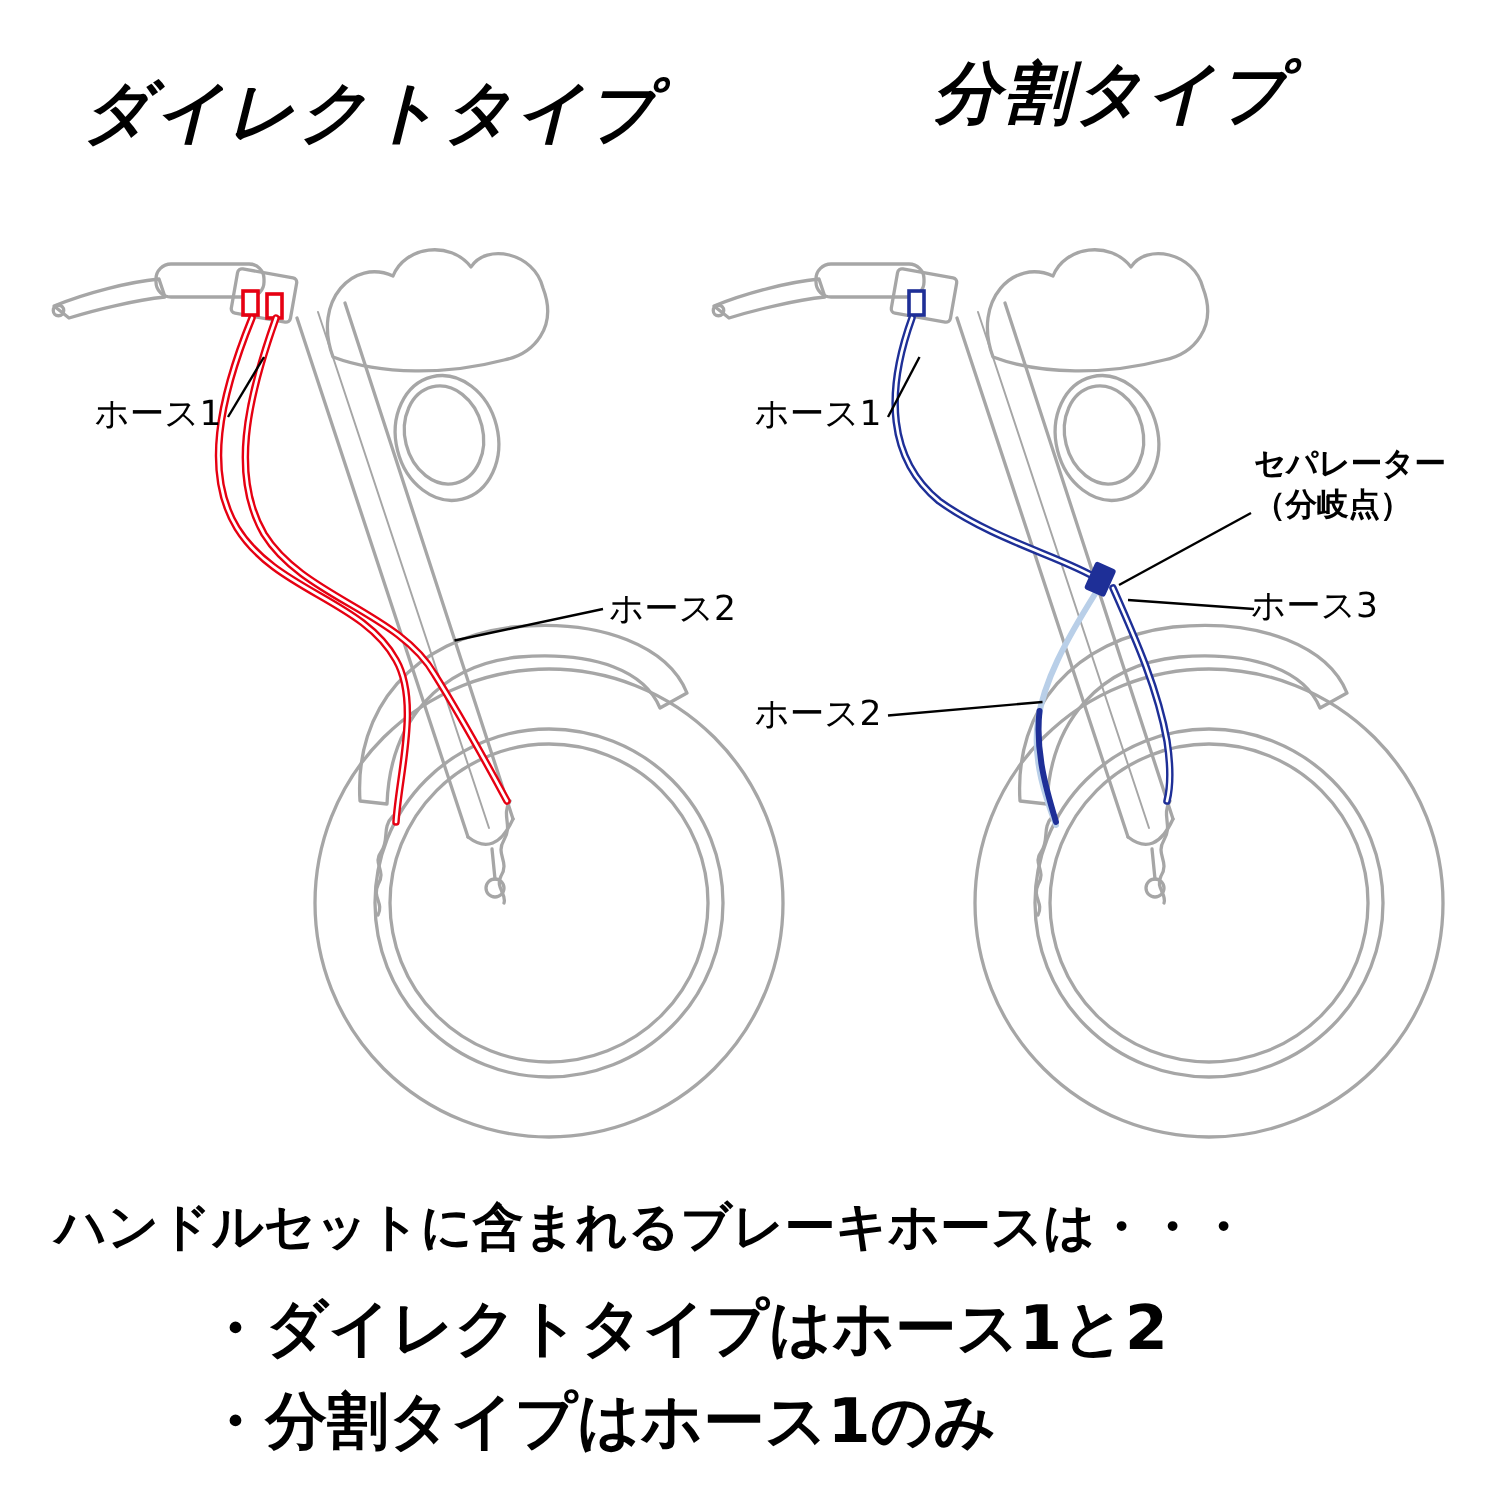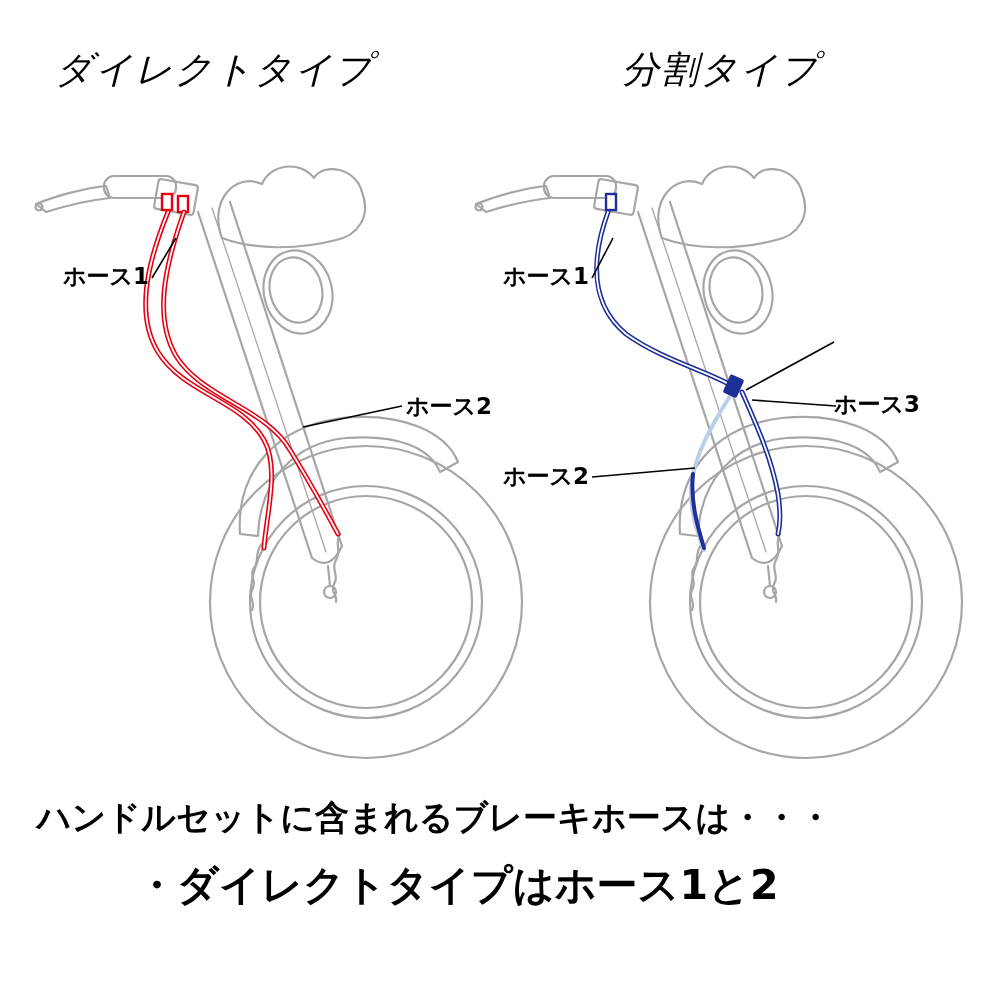--- a/index.html
+++ b/index.html
@@ -1,25 +1,25 @@
 <!DOCTYPE html>
 <html><head>
 <meta charset="utf-8">
 <style>
   html,body{margin:0;padding:0;background:#fff;}
   #stage{
     position:relative;width:1000px;height:1000px;background:#fff;overflow:hidden;
     font-family:"DejaVu Sans","Liberation Sans",sans-serif;color:#000;
   }
   .title{
-    position:absolute;font-size:37px;font-weight:400;font-style:italic;
+    position:absolute;font-size:45px;font-weight:700;font-style:italic;
     letter-spacing:2px;white-space:nowrap;
   }
   .hose-label{
-    position:absolute;font-size:23px;font-weight:700;white-space:nowrap;line-height:1.25;
+    position:absolute;font-size:23px;font-weight:400;white-space:nowrap;line-height:1.25;
   }
   .sep-label{
     position:absolute;font-size:21px;font-weight:700;white-space:nowrap;line-height:1.3;
   }
   .footer-heading{
     position:absolute;left:0;top:795px;width:869px;text-align:center;
     font-size:34px;font-weight:900;white-space:nowrap;
   }
   .bullet{
     position:absolute;left:136px;font-size:41px;font-weight:900;white-space:nowrap;
@@ -108,25 +108,30 @@
       <rect x="726" y="376" width="15" height="20" rx="2" transform="rotate(24 733 386)" stroke="none" fill="#1e2f97"></rect>
 
       <line x1="592" y1="278" x2="613" y2="238" stroke-width="1.6" stroke="#000000"></line>
       <line x1="834" y1="342" x2="746" y2="390" stroke-width="1.6" stroke="#000000"></line>
       <line x1="836" y1="406" x2="752" y2="400" stroke-width="1.6" stroke="#000000"></line>
       <line x1="592" y1="477" x2="695" y2="468" stroke-width="1.6" stroke="#000000"></line>
     </g>
   </svg>
 
   <div class="title" style="left:55px;top:45px;">ダイレクトタイプ</div>
-  <div class="title" style="left:622px;top:45px;">分割タイプ</div>
+  <div class="title" style="left:622px;top:32px;">分割タイプ</div>
 
   <div class="hose-label" style="left:63px;top:262px;">ホース1</div>
   <div class="hose-label" style="left:406px;top:392px;">ホース2</div>
 
   <div class="hose-label" style="left:503px;top:262px;">ホース1</div>
+  <div class="sep-label" style="left:836px;top:296px;">
+    <div>セパレーター</div>
+    <div>（分岐点）</div>
+  </div>
   <div class="hose-label" style="left:834px;top:390px;">ホース3</div>
   <div class="hose-label" style="left:503px;top:462px;">ホース2</div>
 
   <div class="footer-heading">ハンドルセットに含まれるブレーキホースは・・・</div>
   <div class="bullet" id="bullet-1">・ダイレクトタイプはホース1と2</div>
+  <div class="bullet" id="bullet-2">・分割タイプはホース1のみ</div>
 
 </div>
 
 </body></html>

